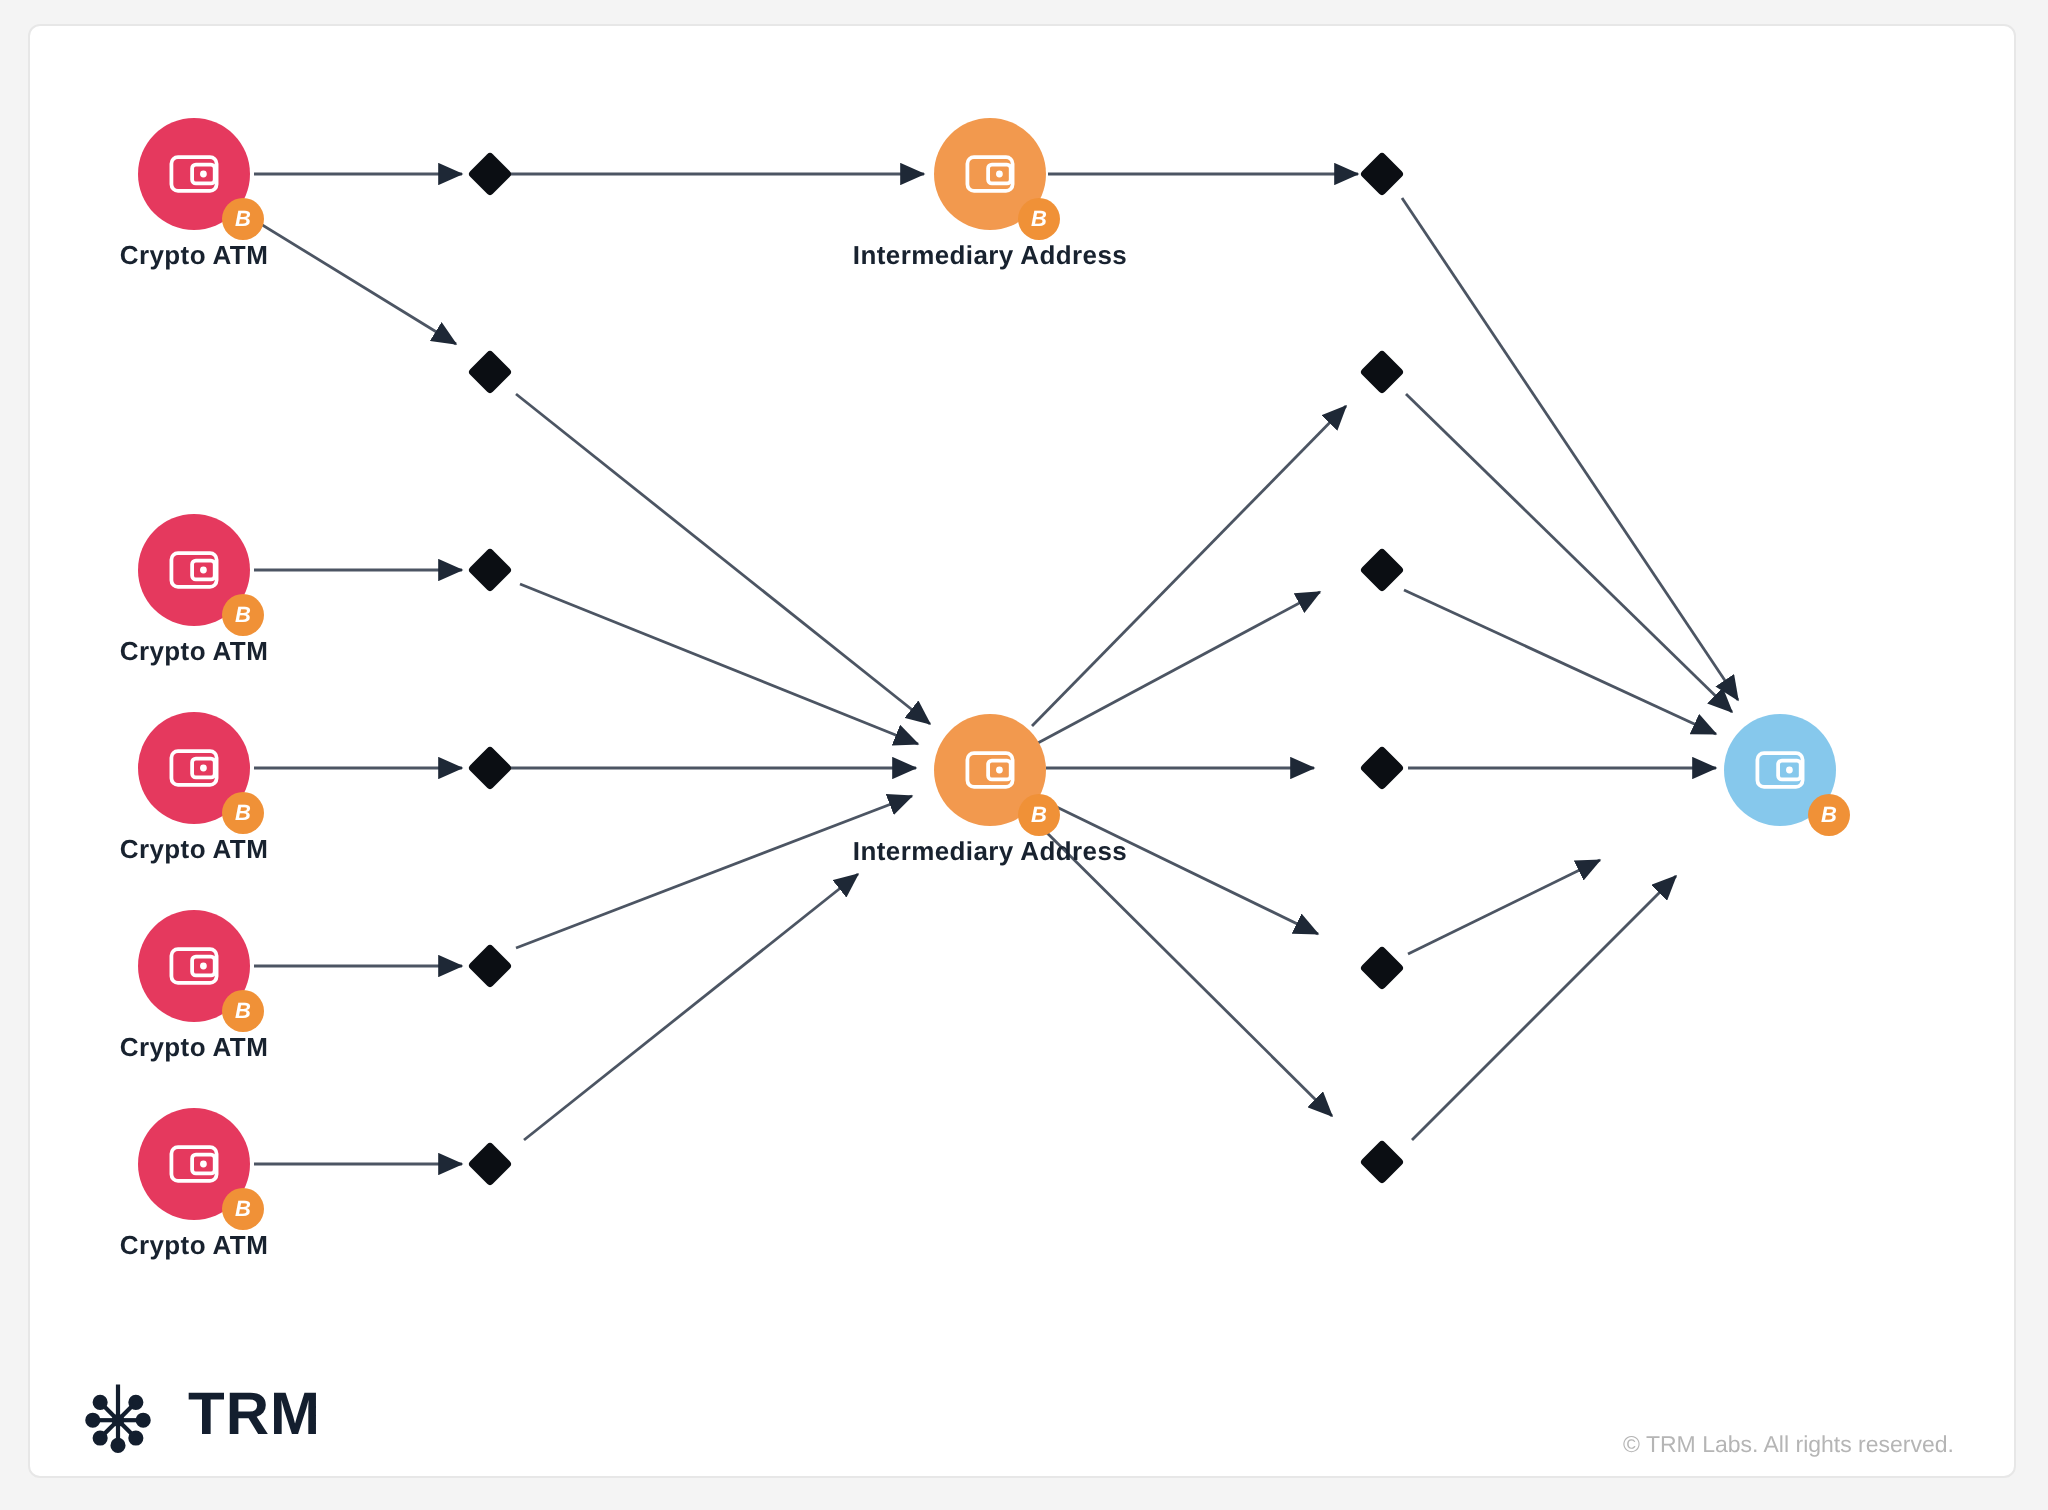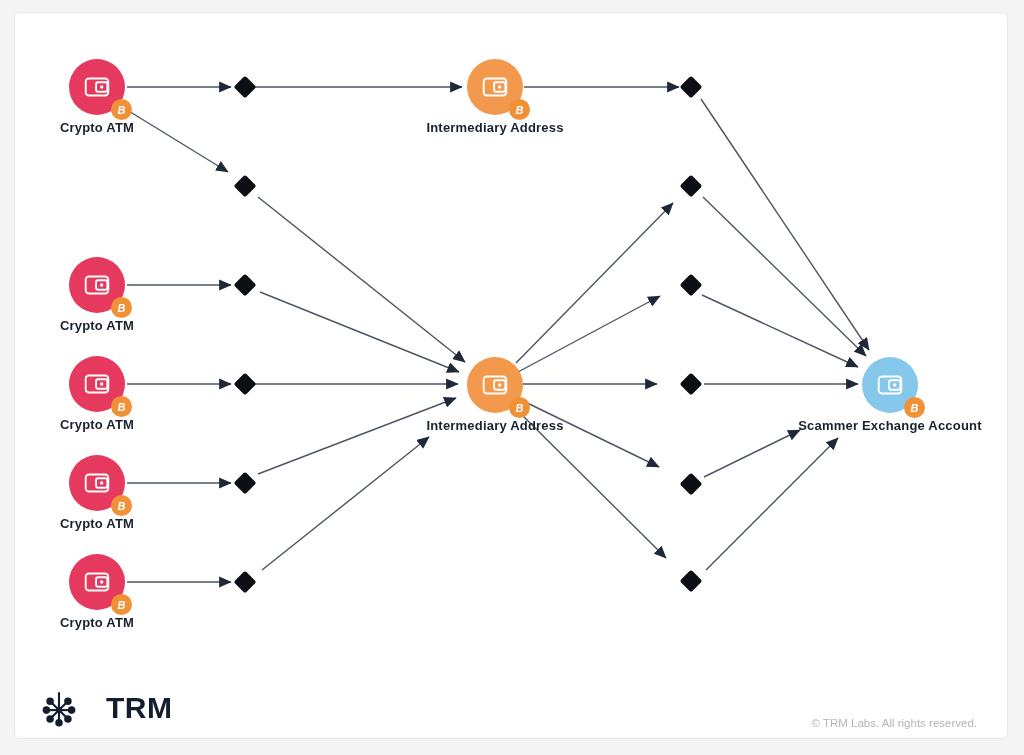--- a/index.html
+++ b/index.html
@@ -29,21 +29,21 @@
     position:absolute;right:-7px;bottom:-5px;width:21px;height:21px;border-radius:50%;
     color:#ffffff;font:italic 700 11px "Liberation Sans",sans-serif;
     display:flex;align-items:center;justify-content:center;
   }
   .node-label{
     position:absolute;width:220px;text-align:center;
     font:700 13px "Liberation Sans",sans-serif;color:var(--label,#18222F);
     letter-spacing:.2px;
   }
   .footer-logo{
-    position:absolute;left:38px;bottom:26px;display:flex;align-items:center;gap:26px;
+    position:absolute;left:38px;bottom:26px;display:flex;align-items:center;gap:14px;
   }
   .logo-text{
     font:800 30px "Liberation Sans",sans-serif;color:#131E2E;letter-spacing:.5px;
   }
   .copyright{
     position:absolute;right:47px;bottom:26px;
     font:400 11.5px "Liberation Sans",sans-serif;color:#b5b5b5;
   }
 </style>
 </head>
@@ -160,21 +160,20 @@
     </div>
     <div class="node-label" style="left: 385px; top: 418px;">Intermediary Address</div>
     <div class="wallet-node" style="left: 862px; top: 357px; background: rgb(134, 200, 236);">
       <svg class="wallet-icon" viewBox="0 0 34 34">
         <rect x="5" y="8" width="24" height="18" rx="3.5" fill="none" stroke="#fff" stroke-width="2"></rect>
         <rect x="16" y="12" width="12" height="10" rx="2" fill="#86C8EC" stroke="#fff" stroke-width="2"></rect>
         <circle cx="22" cy="17" r="1.8" fill="#fff"></circle>
       </svg>
       <div class="btc-badge" style="background:#F09137">B</div>
     </div>
-    <div class="node-label" style="left: 780px; top: 418px;">Scammer Exchange Account</div>
   </div>
 
 <div class="footer-logo">
   <svg width="42" height="42" viewBox="0 0 40 40">
     <g stroke="#131E2E" stroke-width="2" fill="#131E2E">
       <line x1="20" y1="22" x2="20" y2="5"></line>
       <line x1="20" y1="22" x2="28.5" y2="13.5"></line>
       <line x1="20" y1="22" x2="32" y2="22"></line>
       <line x1="20" y1="22" x2="28.5" y2="30.5"></line>
       <line x1="20" y1="22" x2="20" y2="34"></line>

